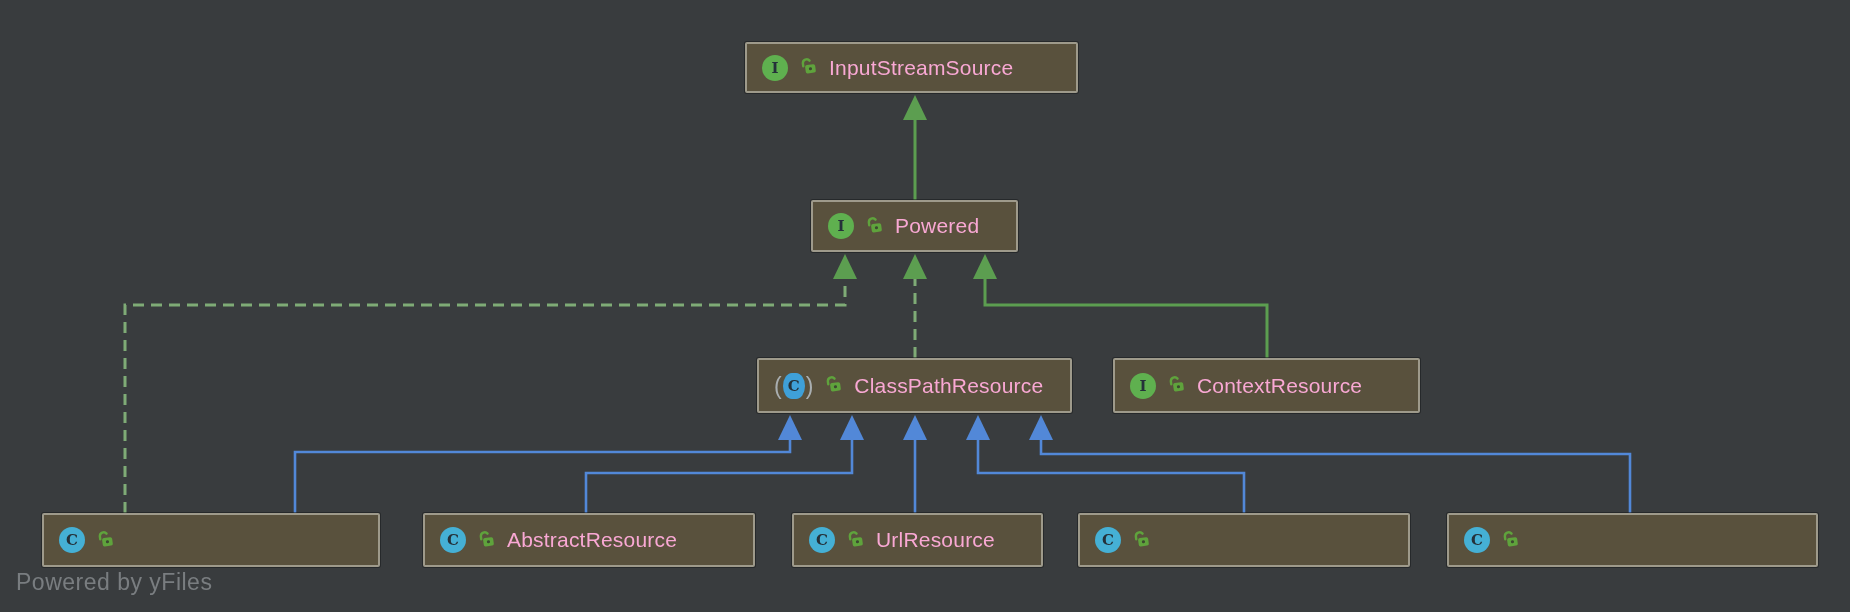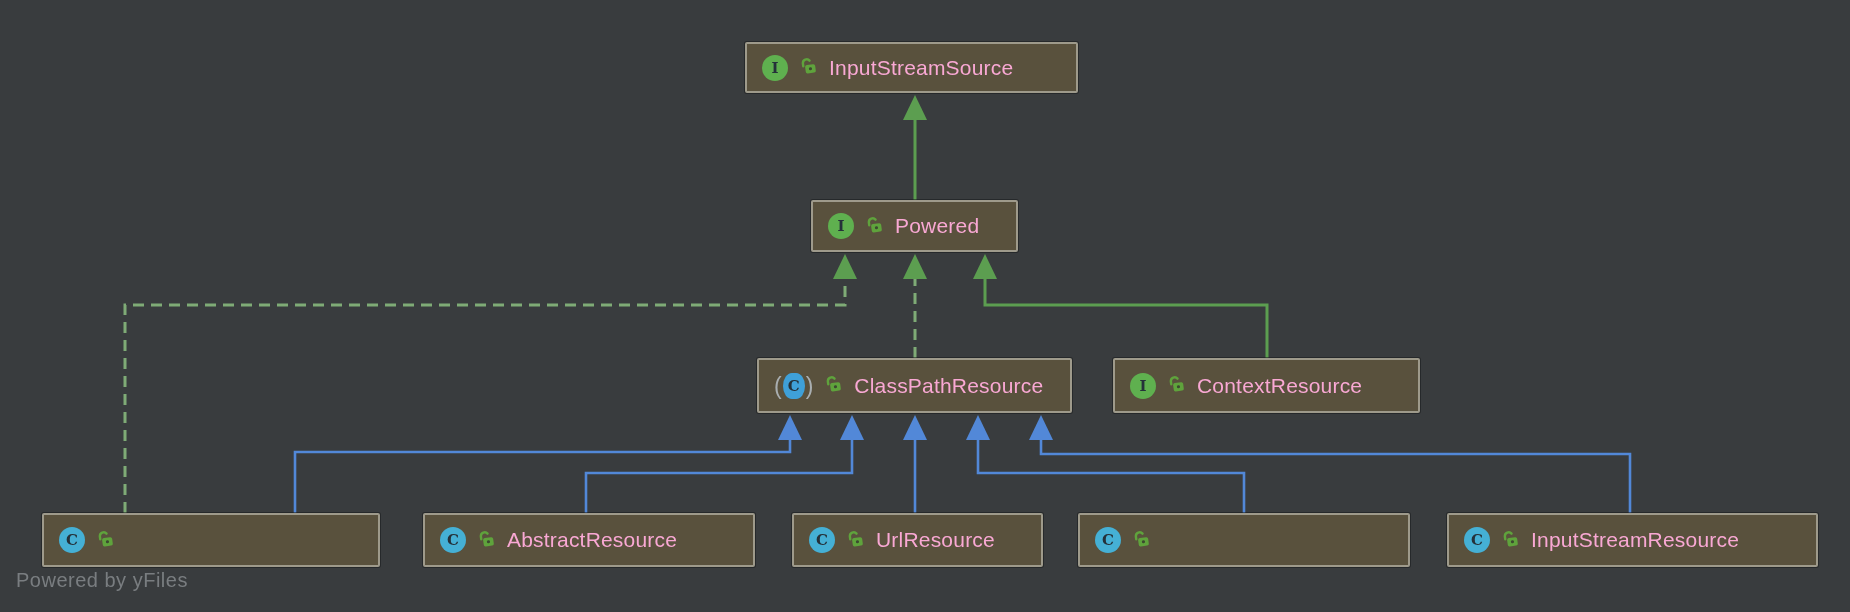--- a/index.html
+++ b/index.html
@@ -36,21 +36,21 @@
   .abstract-wrap .badge{background:#3fa0d8;width:22px;height:26px;border-radius:9px/13px;}
   .abstract-wrap .paren{
     color:#a9aeb0;font-size:23px;font-weight:300;line-height:26px;
     font-family:"Liberation Sans",sans-serif;
   }
   .abstract-wrap .paren.l{margin-right:1px;}
   .abstract-wrap .paren.r{margin-left:1px;}
   .lock{flex:0 0 auto;width:19px;height:19px;transform:rotate(-8deg);}
   #watermark{
     position:absolute;left:16px;top:569px;
-    font-size:20px;color:#85898c;opacity:.85;letter-spacing:.5px;
+    font-size:23px;color:#85898c;opacity:.85;letter-spacing:.5px;
   }
 </style>
 </head>
 <body>
 
 <div id="stage">
   <svg id="edge-layer" viewBox="0 0 1850 612" xmlns="http://www.w3.org/2000/svg">
       <polyline points="915,200 915,118" fill="none" stroke="#5c9e50" stroke-width="3"></polyline>
       <polygon points="915,95 903,120 927,120" fill="#5c9e50"></polygon>
       <polyline points="915,358 915,277" fill="none" stroke="#7fab76" stroke-width="3" stroke-dasharray="11 7"></polyline>
@@ -145,17 +145,16 @@
             <circle cx="10.4" cy="12.3" r="1.5" fill="#3c4a30"></circle>
           </svg></span>
       </div>
       <div class="node" style="left: 1447px; top: 513px; width: 371px; height: 54px;">
         <span class="badge cls">C</span>
         <span><svg class="lock" viewBox="0 0 18 18" xmlns="http://www.w3.org/2000/svg">
             <path d="M4 9 V6.2 a3.6 3.6 0 0 1 6.6 -1.6" fill="none" stroke="#5fa33c" stroke-width="2.3" stroke-linecap="round"></path>
             <rect x="5.6" y="8.4" width="9.6" height="8" rx="1.8" fill="#5fa33c"></rect>
             <circle cx="10.4" cy="12.3" r="1.5" fill="#3c4a30"></circle>
           </svg></span>
-        <span class="label">InputStreamResource</span>
       </div>
     </div>
   <div id="watermark">Powered by yFiles</div>
 </div>
 
 </body></html>

